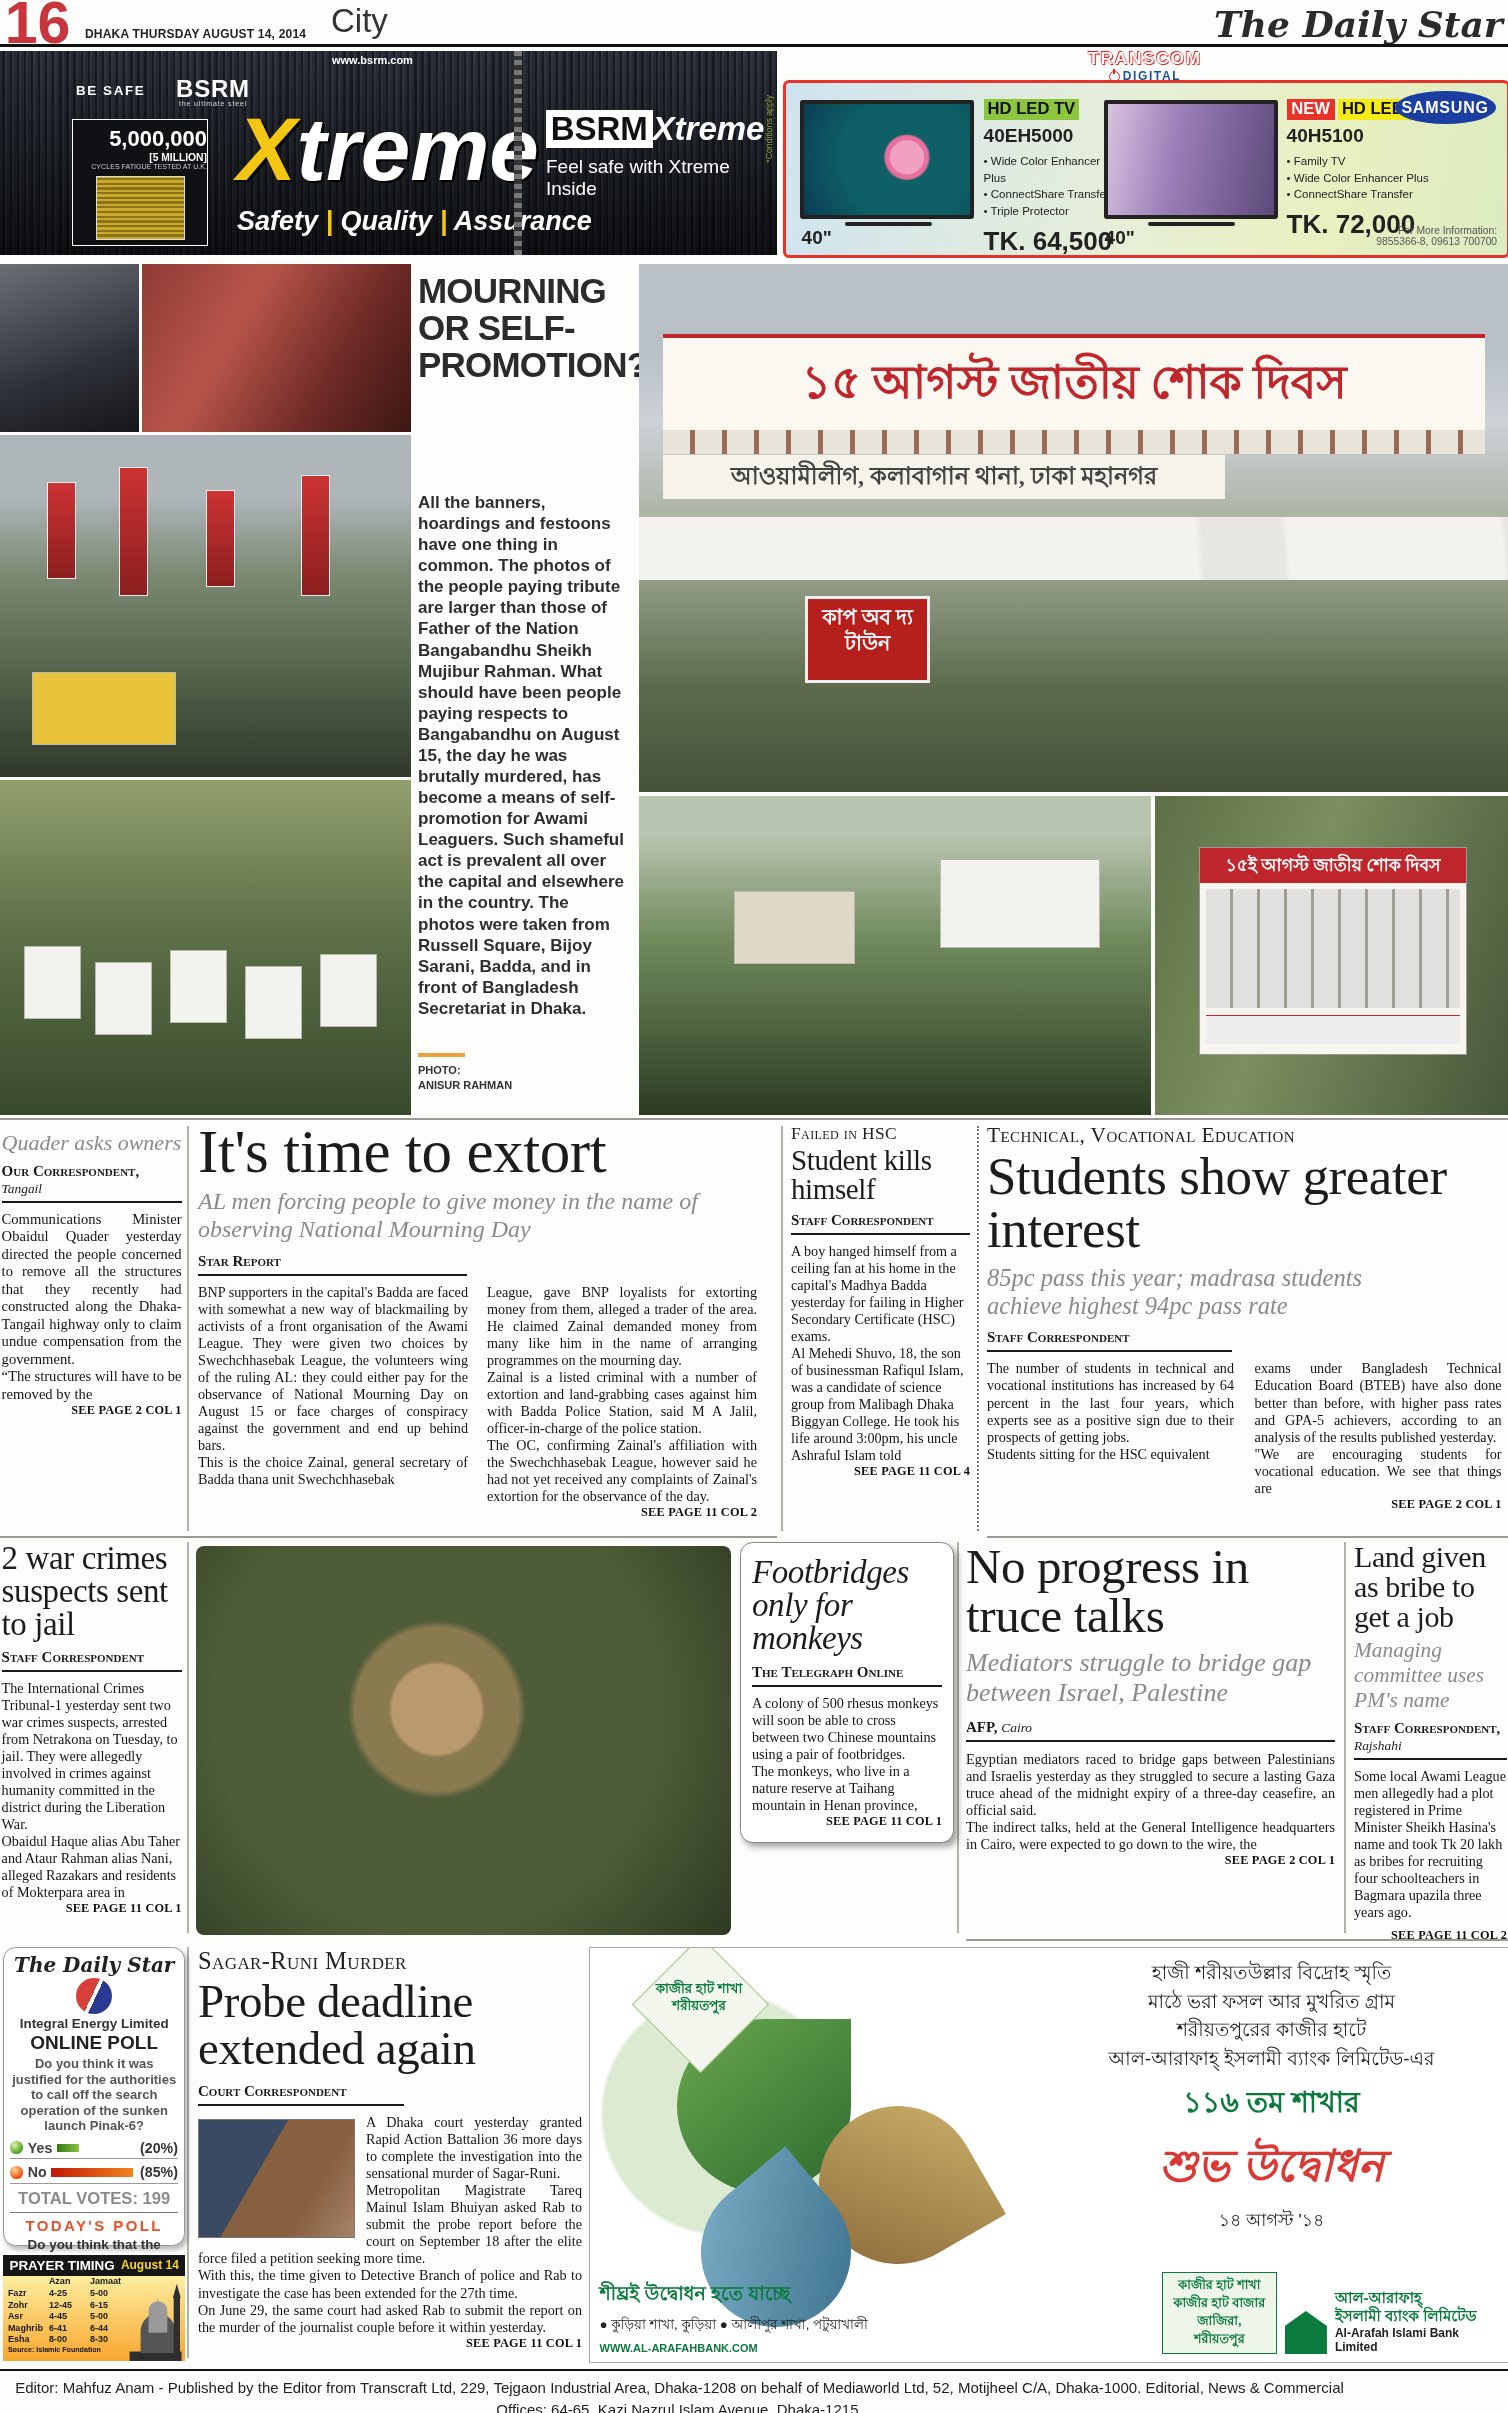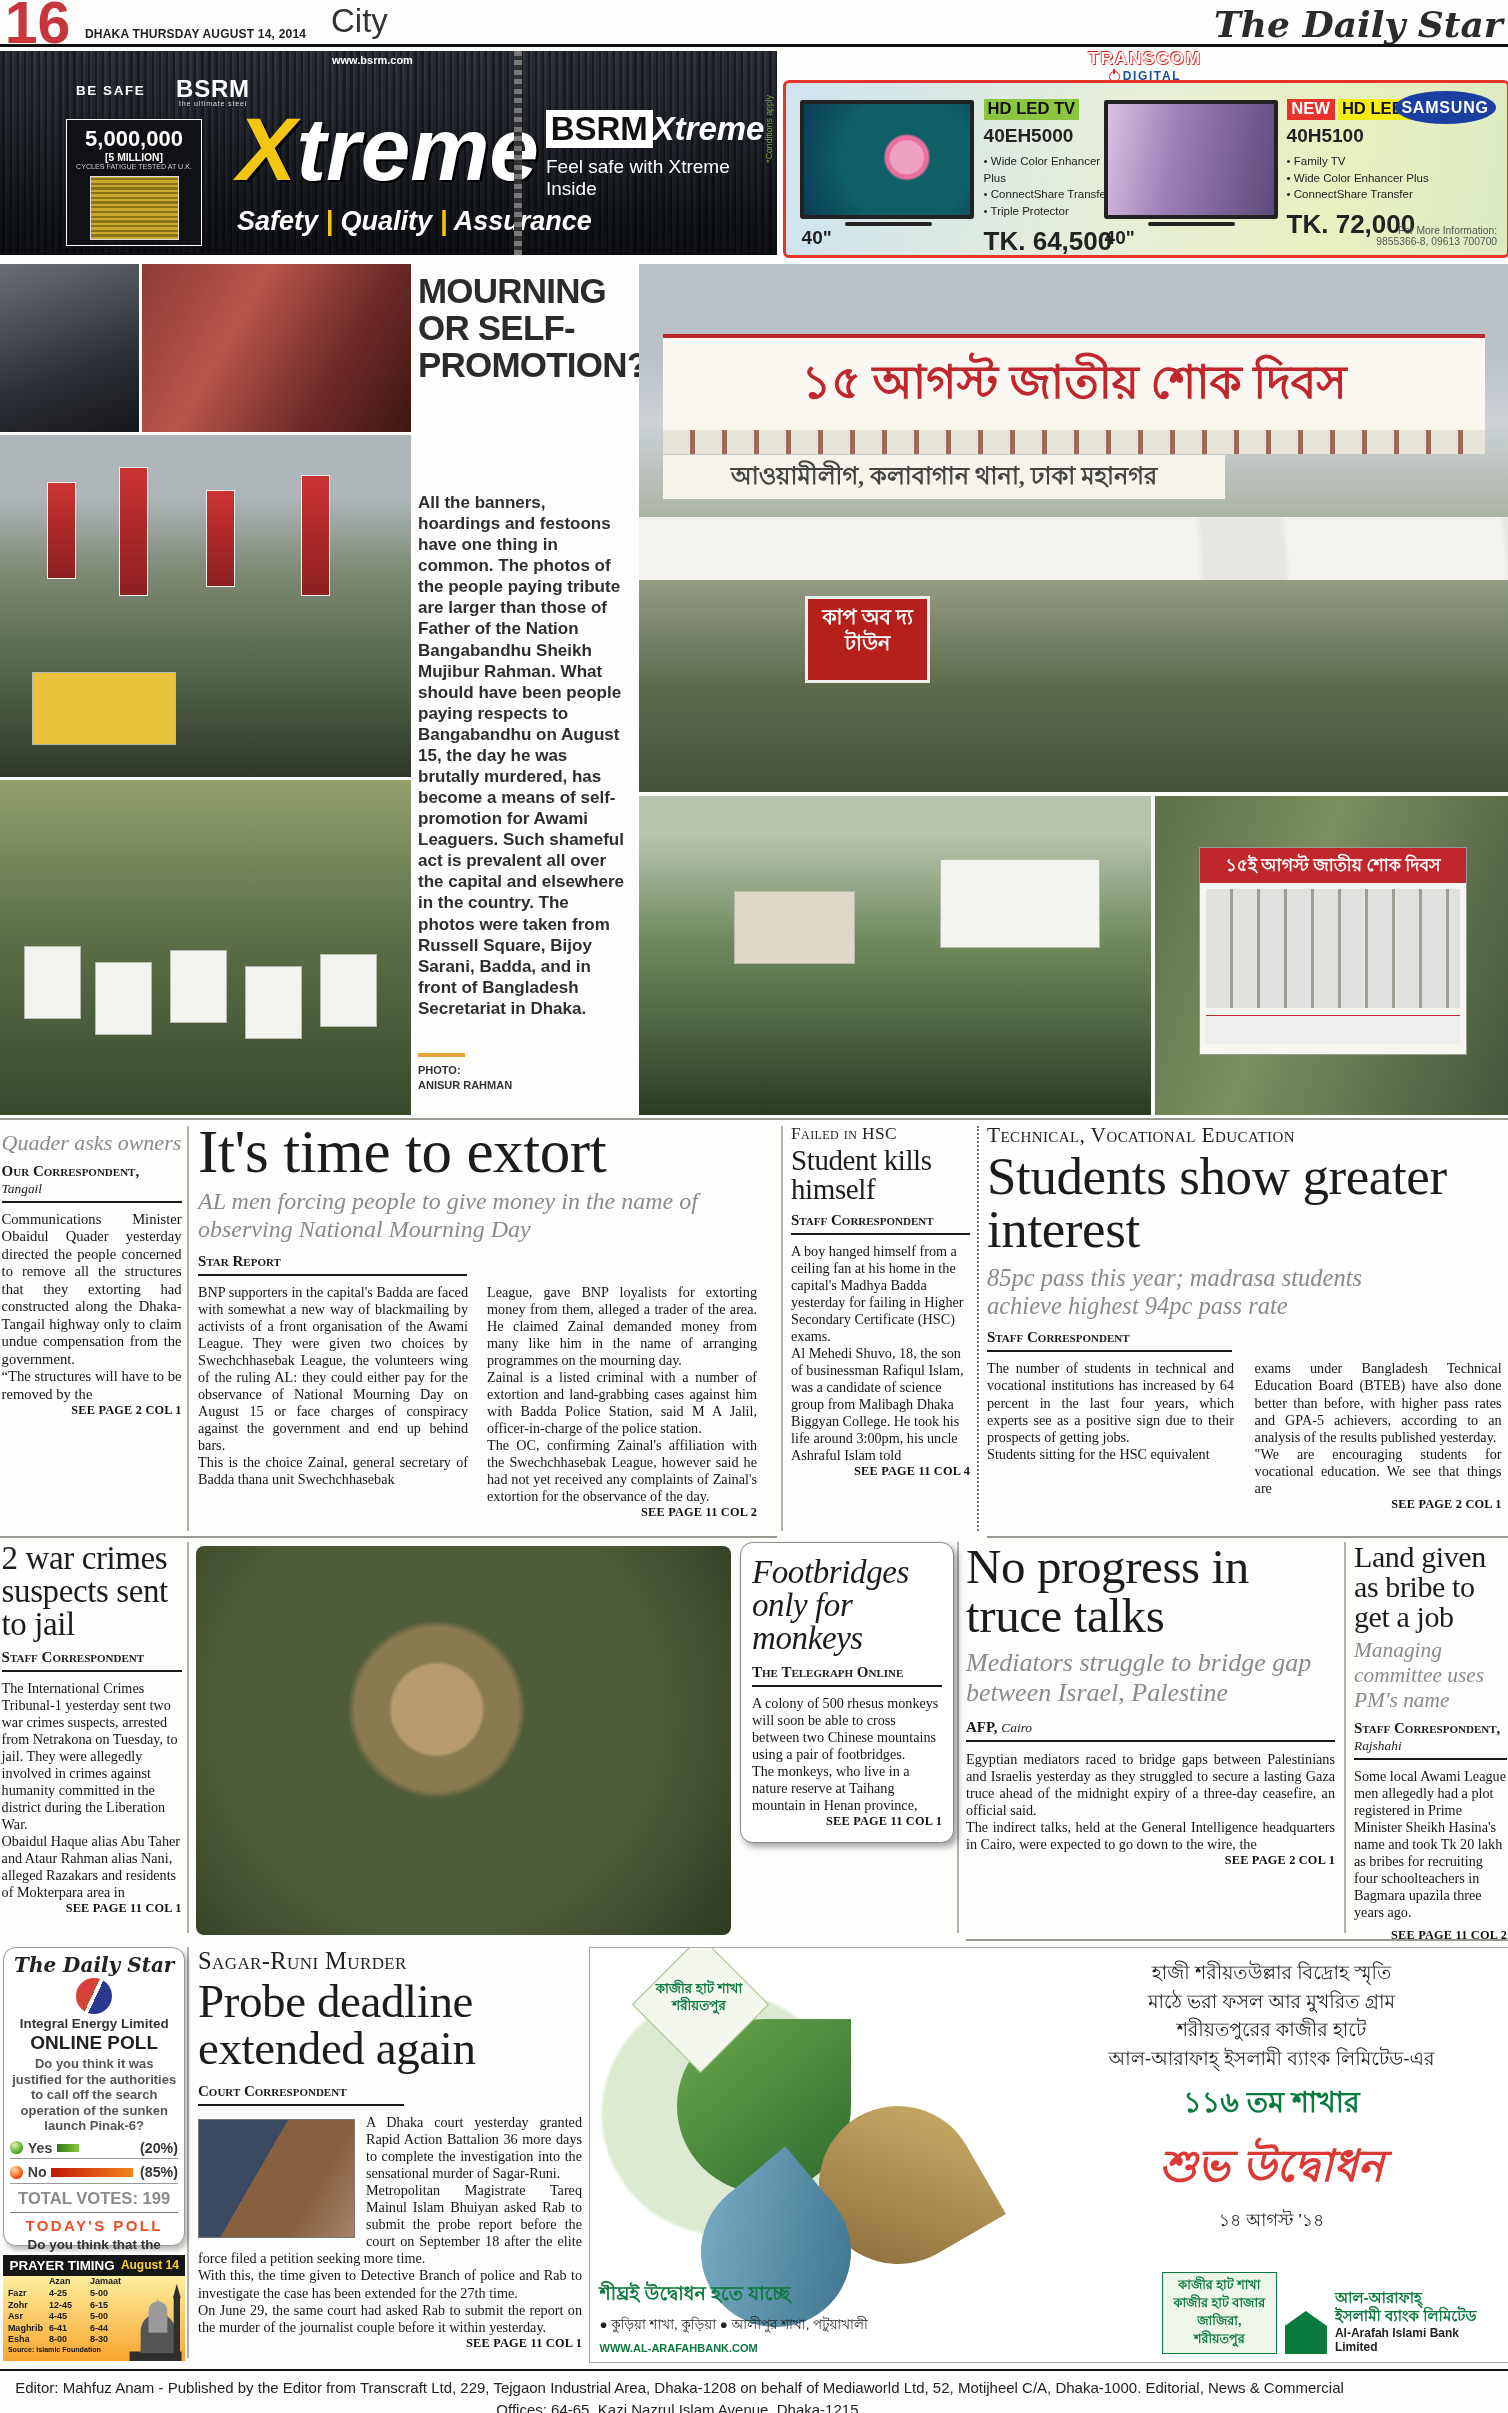--- a/index.html
+++ b/index.html
@@ -16,21 +16,21 @@
   .toprule{left:0;top:44px;width:1509px;height:3.2px;background:#111;}
 
   
   .bsrm{left:0;top:51px;width:777px;height:204px;color:#fff;
     background:repeating-linear-gradient(90deg,#43474d 0 2.4px,#2b2e33 2.4px 4.7px,#53575e 4.7px 7.1px),linear-gradient(#4a4e55,#17191c);
     background-blend-mode:overlay;overflow:hidden;}
   .bsrm .site{position:absolute;left:332px;top:3.2px;font-size:11px;font-weight:700;}
   .bsrm .besafe{position:absolute;left:76px;top:32px;font-size:13.4px;letter-spacing:1.6px;font-weight:700;}
   .bsrm .brand{position:absolute;left:176px;top:24px;font-size:24px;font-weight:700;letter-spacing:0.8px;}
   .bsrm .brandsub{position:absolute;left:179px;top:49px;font-size:7.1px;letter-spacing:0.8px;color:#ddd;}
-  .bsrm .fivebox{position:absolute;left:66px;top:68px;width:134px;height:119px;border:1.6px solid #fff;background:#101114;text-align:center;padding-top:6.3px;}
+  .bsrm .fivebox{position:absolute;left:72px;top:68px;width:134px;height:119px;border:1.6px solid #fff;background:#101114;text-align:right;padding-top:6.3px;}
   .bsrm .fm1{font-size:22px;font-weight:700;font-family:"Liberation Sans",sans-serif;}
   .bsrm .fm2{font-size:10.3px;font-weight:700;}
   .bsrm .fm3{font-size:7.1px;color:#ccc;}
   .runner{margin:4.7px auto 0;width:87px;height:62px;background:repeating-linear-gradient(0deg,#caa92c 0 2.4px,#8a7417 2.4px 4.7px);border:0.8px solid #ddd;}
   .xtreme{position:absolute;left:237px;top:47px;font-size:89px;font-weight:700;font-style:italic;font-family:"Liberation Sans",sans-serif;color:#fff;text-shadow:2.4px 2.4px 0 #000;}
   .xtreme .x{color:#f4c614;}
   .bsrm .slogan{position:absolute;left:237px;top:155px;font-size:27px;font-weight:700;font-style:italic;font-family:"Liberation Sans",sans-serif;}
   .bsrm .slogan .bar{color:#f4c614;}
   .rebar{position:absolute;left:514px;top:0;width:8px;height:204px;background:repeating-linear-gradient(0deg,#777 0 4.7px,#333 4.7px 9.5px);}
   .bxr{position:absolute;left:546px;top:59px;}
@@ -282,21 +282,21 @@
   </div>
 
   <div class="abs hr" style="left:0;top:1118px;width:1509px;"></div>
   <div class="abs vr" style="left:187px;top:1126px;height:405px;"></div>
   <div class="abs vr" style="left:781px;top:1126px;height:405px;"></div>
   <div class="abs vr-dot" style="left:977px;top:1126px;height:405px;"></div>
 
   <div class="abs" style="left:1.6px;top:1125px;width:180px;">
     <div class="subhead" style="font-size:22px;margin-top:4.7px;">Quader asks owners</div>
     <div class="byline" style="margin-top:8px;"><span>Our Correspondent,</span> <span class="place">Tangail</span></div>
-    <div class="body" style="margin-top:8px;font-size:14.6px;">Communications Minister Obaidul Quader yesterday directed the people concerned to remove all the structures that they extorting had constructed along the Dhaka-Tangail highway only to claim undue compensation from the government.
+    <div class="body" style="margin-top:8px;font-size:14.6px;">Communications Minister Obaidul Quader yesterday directed the people concerned to remove all the structures that they recently had constructed along the Dhaka-Tangail highway only to claim undue compensation from the government.
 “The structures will have to be removed by the</div>
     <div class="jump">SEE PAGE 2 COL 1</div>
   </div>
 
   <div class="abs" style="left:198px;top:1121px;width:579px;">
     <div class="headline" style="font-size:61px;">It's time to extort</div>
     <div class="subhead" style="font-size:24px;margin-top:6.3px;width:506px;">AL men forcing people to give money in the name of observing National Mourning Day</div>
     <div class="byline" style="margin-top:9.5px;width:269px;">Star Report</div>
     <div style="display:flex;gap:19px;margin-top:8px;">
       <div class="body" style="width:270px;">BNP supporters in the capital's Badda are faced with somewhat a new way of blackmailing by activists of a front organisation of the Awami League.  They were given two choices by Swechchhasebak League, the volunteers wing of the ruling AL: they could either pay for the observance of National Mourning Day on August 15 or face charges of conspiracy against the government and end up behind bars.

